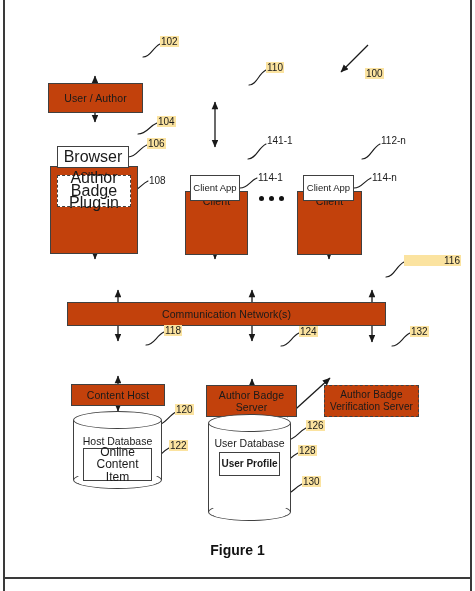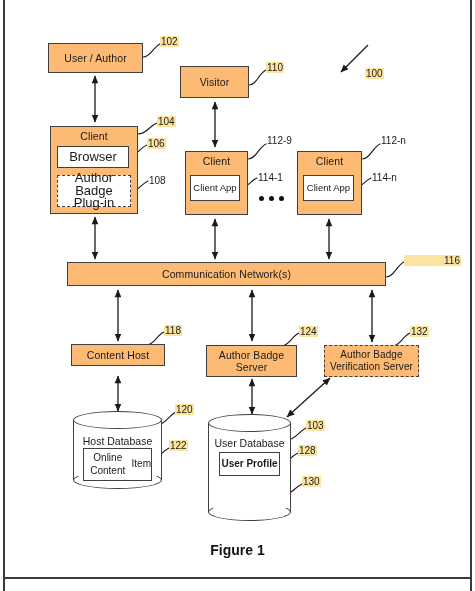--- a/index.html
+++ b/index.html
@@ -27,44 +27,45 @@
     width: 475px;
     height: 591px;
     overflow: visible;
   }
 
   
   .node {
     position: absolute;
     box-sizing: border-box;
     border: 1.3px solid #404040;
-    background: #fdba74;
+    background: #c2410c;
     color: #1a1a1a;
     font-size: 10.5px;
     line-height: 12.5px;
     display: flex;
     align-items: center;
     justify-content: center;
     text-align: center;
     letter-spacing: .1px;
+    margin-top: 40px;
   }
   .node.dashed { border-style: dashed; border-width: 1.3px; }
   .node.top-label {
     align-items: flex-start;
     padding-top: 3px;
   }
 
   
   .subnode {
     position: absolute;
     box-sizing: border-box;
     border: 1.3px solid #404040;
     background: #ffffff;
     color: #1a1a1a;
-    font-size: 13px;
+    font-size: 16px;
     line-height: 12.5px;
     display: flex;
     align-items: center;
     justify-content: center;
     text-align: center;
   }
   .subnode.dashed { border-style: dashed; }
 
   
   .cyl {
@@ -213,29 +214,26 @@
     <span>Browser</span>
   </div>
   <div class="refnum hl" style="left:147px; top:138px;">106</div>
 
   <div class="subnode dashed" style="left:57px; top:175px; width:74px; height:32px; flex-direction:column; justify-content:center;">
     <span>Author Badge</span>
     <span>Plug-in</span>
   </div>
   <div class="refnum" style="left:148px; top:175px;">108</div>
 
-  <div class="node" style="left:180px; top:66px; width:69px; height:32px;">
-    <span>Visitor</span>
-  </div>
   <div class="refnum hl" style="left:266px; top:62px;">110</div>
 
   <div class="node top-label" style="left:185px; top:151px; width:63px; height:64px;">
     <span>Client</span>
   </div>
-  <div class="refnum" style="left:266px; top:135px;">112-9</div>
+  <div class="refnum" style="left:266px; top:135px;">141-1</div>
 
   <div class="subnode" style="left:190px; top:175px; width:50px; height:26px; font-size:9.5px;">
     <span>Client App</span>
   </div>
   <div class="refnum" style="left:257px; top:172px;">114-1</div>
 
   <div class="dots" style="left:259px; top:196px;">
     <i></i>
       <i></i>
       <i></i>
@@ -262,21 +260,21 @@
   <div class="refnum hl" style="left:164px; top:325px;">118</div>
 
   <div class="cyl" style="left:73px; top:411px; width:89px; height:78px;">
     <div class="cyl-body" style="top:9px; height:60px;"></div>
     <div class="cyl-bottom" style="top:60px;"></div>
     <div class="cyl-top" style="top:0;"></div>
     <div class="cyl-title" style="top:24px;">Host Database</div>
   </div>
   <div class="refnum hl" style="left:175px; top:404px;">120</div>
 
-  <div class="subnode" style="left:83px; top:448px; width:69px; height:33px; justify-content:center; font-size:10px;">
+  <div class="subnode" style="left:83px; top:448px; width:69px; height:33px; flex-direction:column; justify-content:center; font-size:12px;">
     <span>Online Content</span>
     <span>Item</span>
   </div>
   <div class="refnum hl" style="left:169px; top:440px;">122</div>
 
   <div class="node" style="left:206px; top:345px; width:91px; height:32px; flex-direction:column; justify-content:center;">
     <span>Author Badge</span>
     <span>Server</span>
   </div>
   <div class="refnum hl" style="left:299px; top:326px;">124</div>
@@ -286,21 +284,21 @@
     <span>Verification Server</span>
   </div>
   <div class="refnum hl" style="left:410px; top:326px;">132</div>
 
   <div class="cyl" style="left:208px; top:414px; width:83px; height:107px;">
     <div class="cyl-body" style="top:9px; height:89px;"></div>
     <div class="cyl-bottom" style="top:89px;"></div>
     <div class="cyl-top" style="top:0;"></div>
     <div class="cyl-title" style="top:23px;">User Database</div>
   </div>
-  <div class="refnum hl" style="left:306px; top:420px;">103</div>
+  <div class="refnum hl" style="left:306px; top:420px;">126</div>
 
   <div class="subnode" style="left:219px; top:452px; width:61px; height:24px; font-size:10px;font-weight:bold;">
     <span>User Profile</span>
   </div>
   <div class="refnum hl" style="left:298px; top:445px;">128</div>
 
   <div class="refnum hl" style="left:302px; top:476px;">130</div>
 
   <div class="refnum hl" style="left:365px; top:32px;margin-top:36px;">100</div>
 

